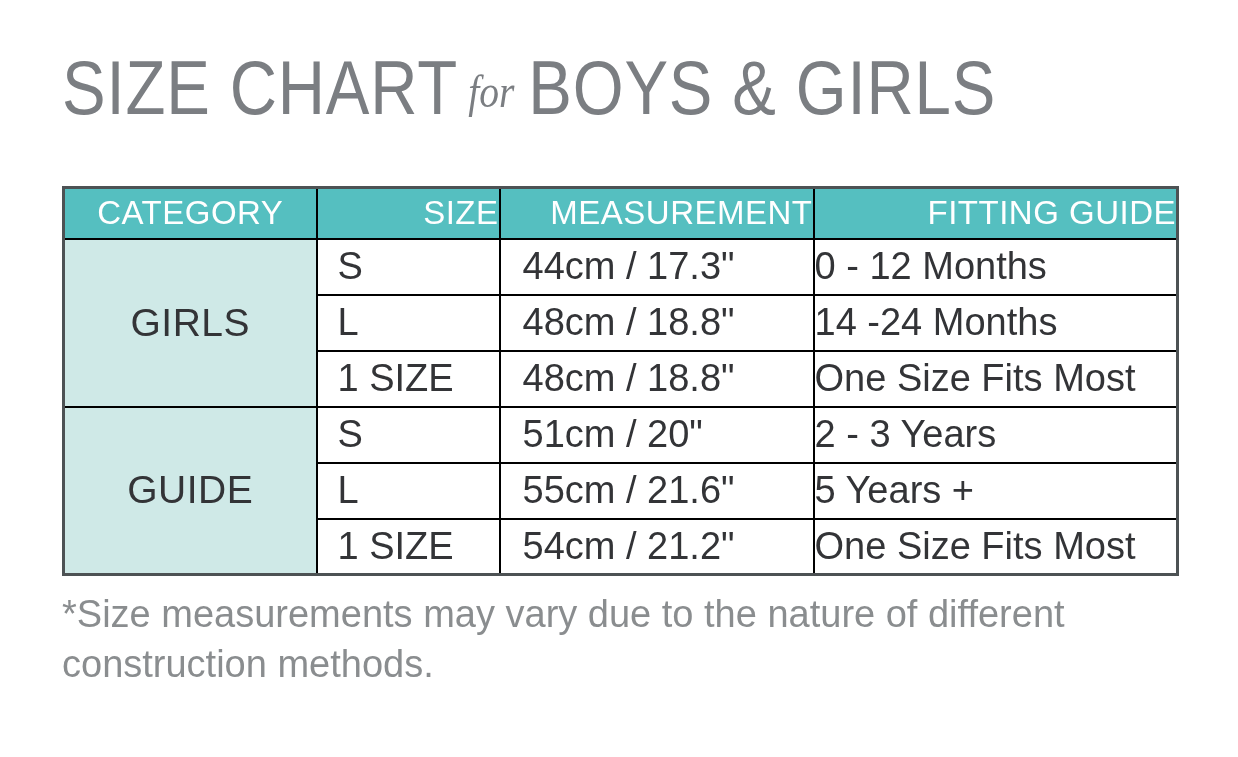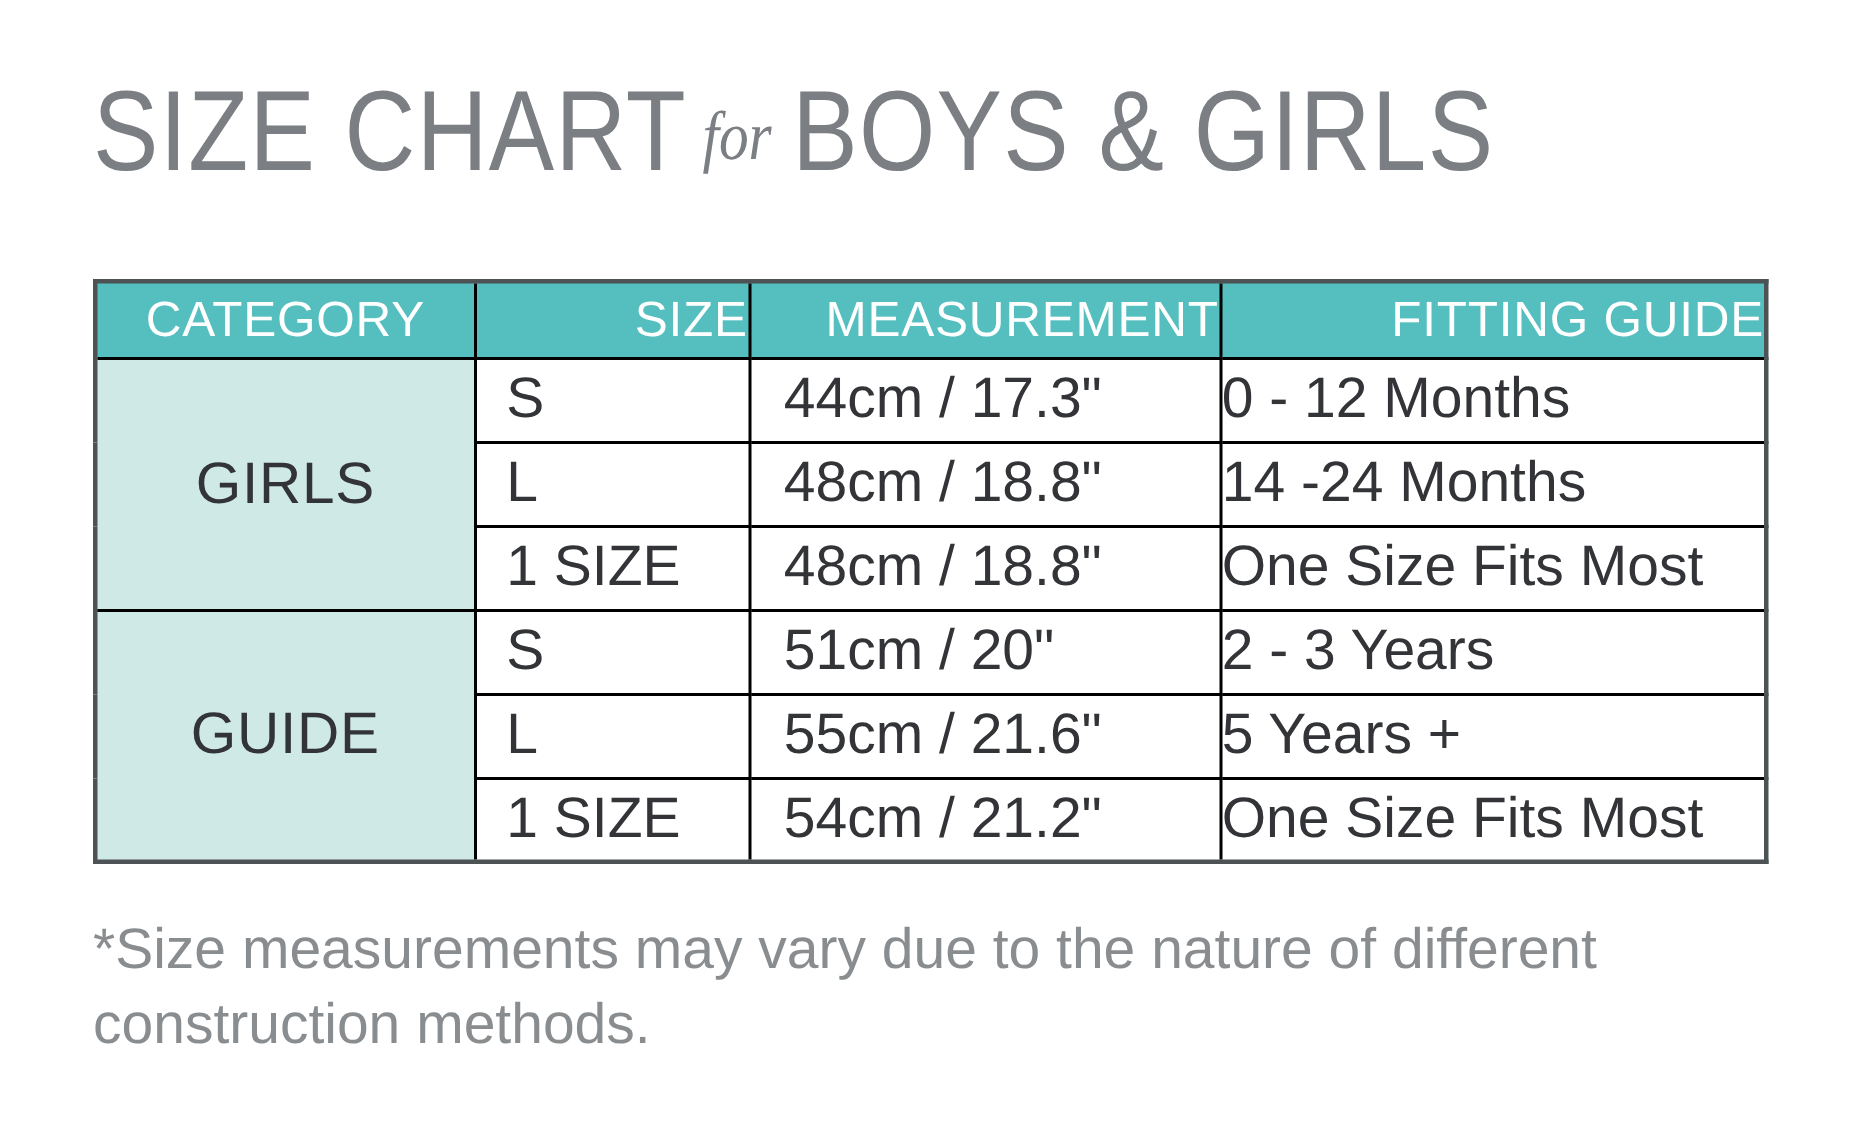--- a/index.html
+++ b/index.html
@@ -73,21 +73,21 @@
     font-size: 39px;
     letter-spacing: 0.5px;
   }
   .size-chart td.size-cell   { padding-left: 20px; }
   .size-chart td.measure-cell{ padding-left: 22px; }
   .size-chart td.fitting-cell{ }
 
   
   .footnote {
     position: absolute;
-    left: 62px; top: 608px;
+    left: 62px; top: 589px;
     width: 1045px;
     font-size: 38px;
     line-height: 50px;
     color: #8a8d8f;
     font-weight: 300;
   }
 </style>
 </head>
 <body>
 

